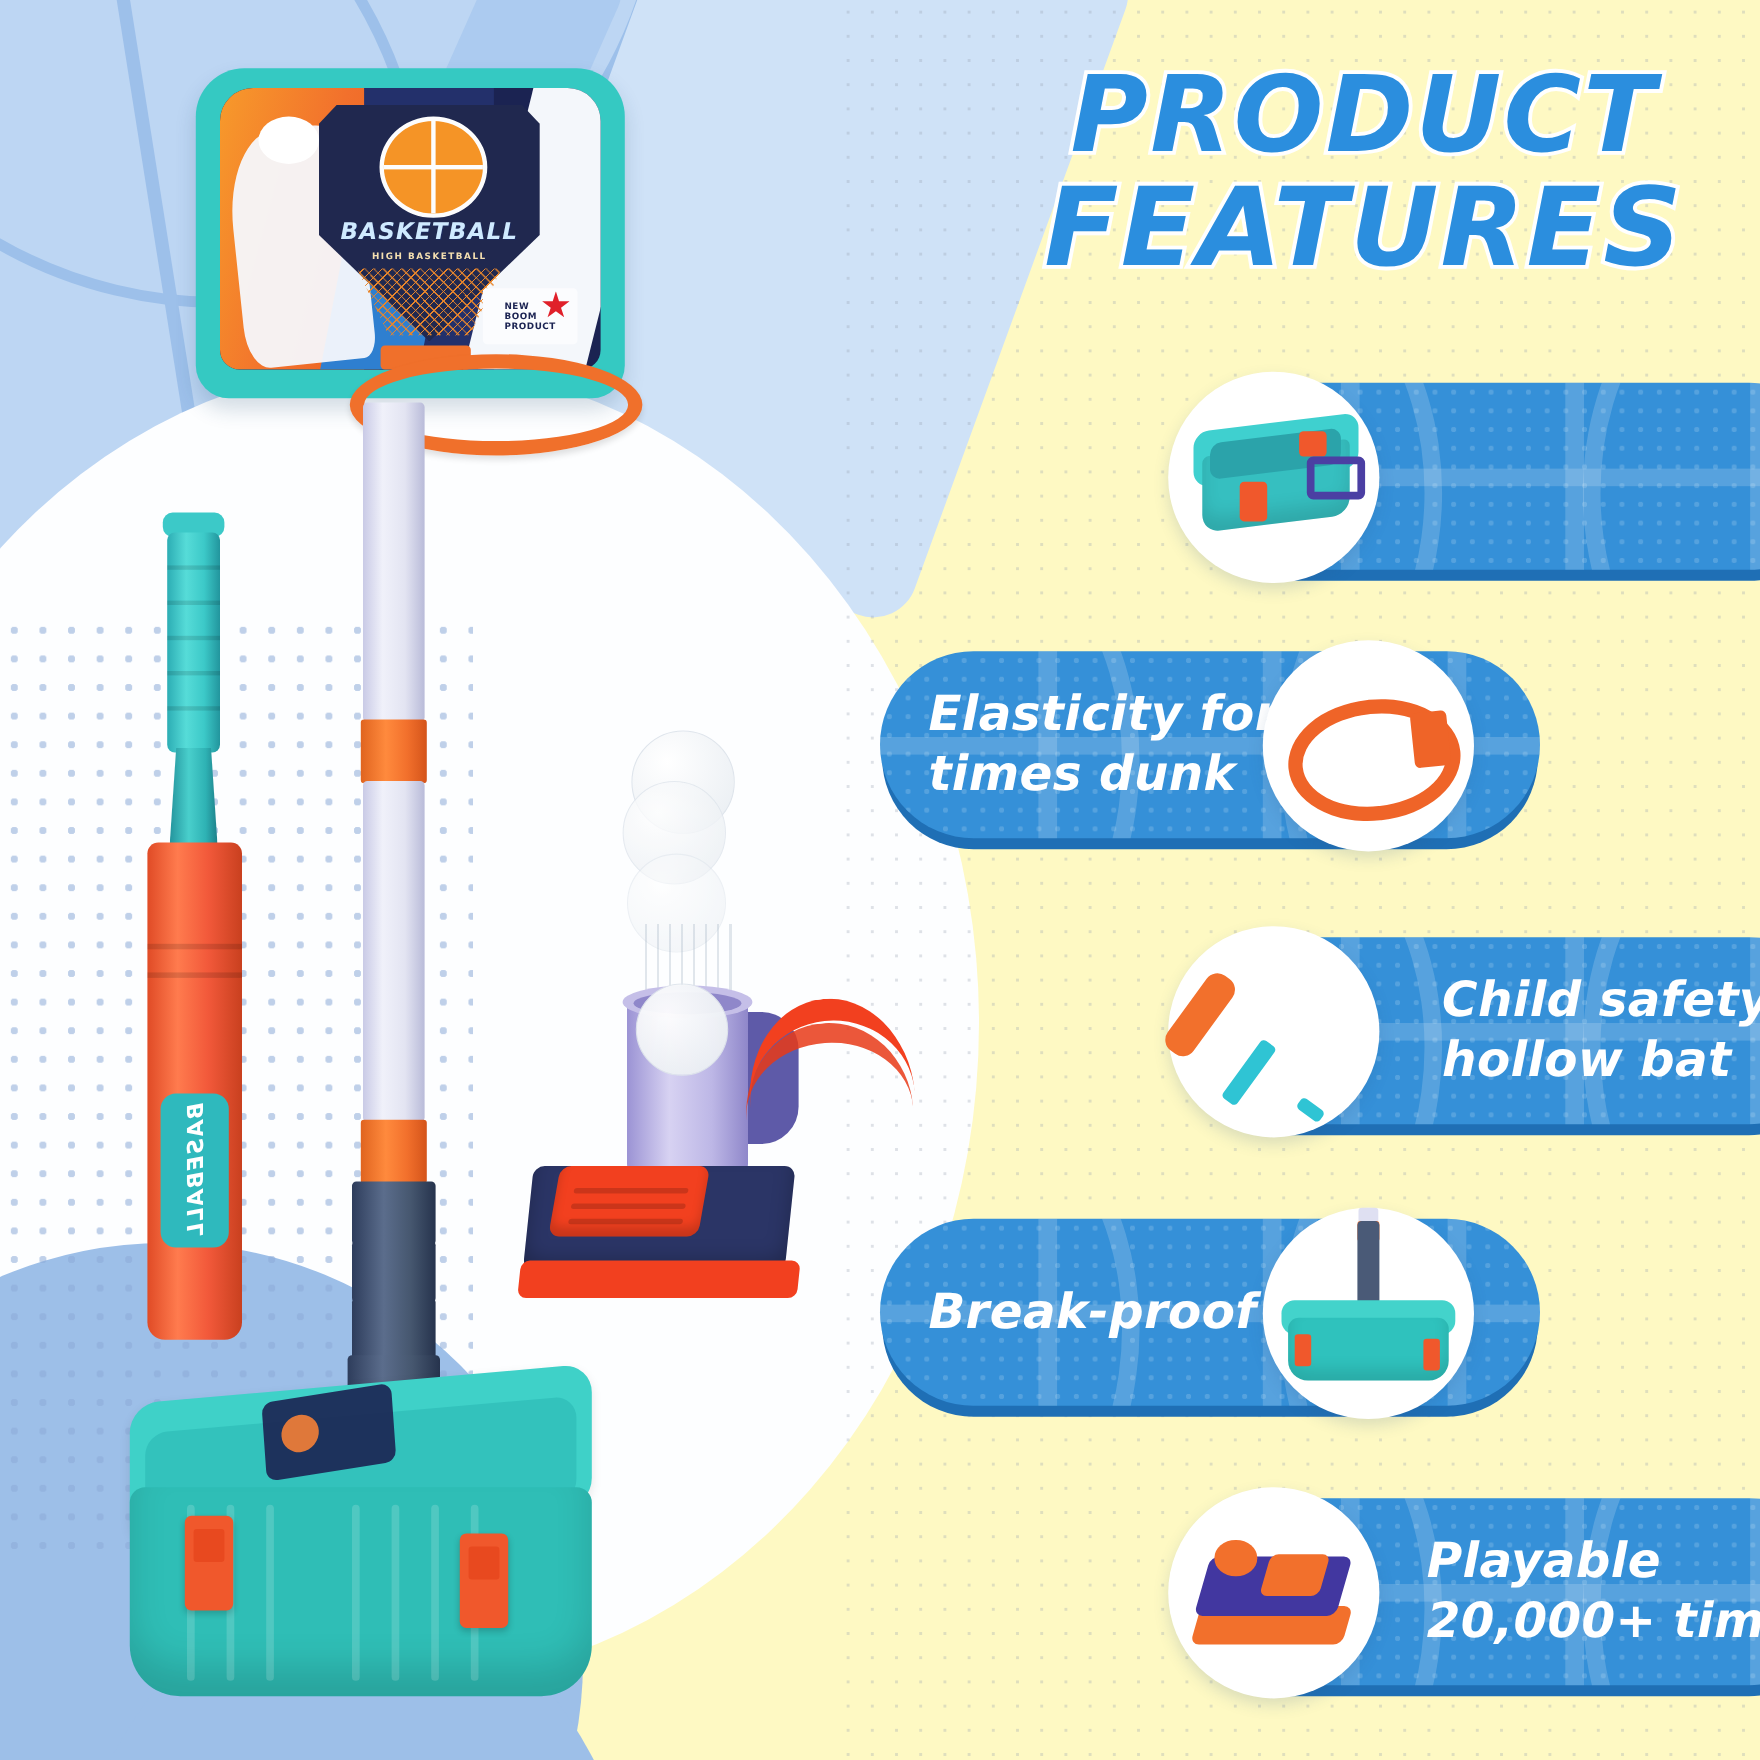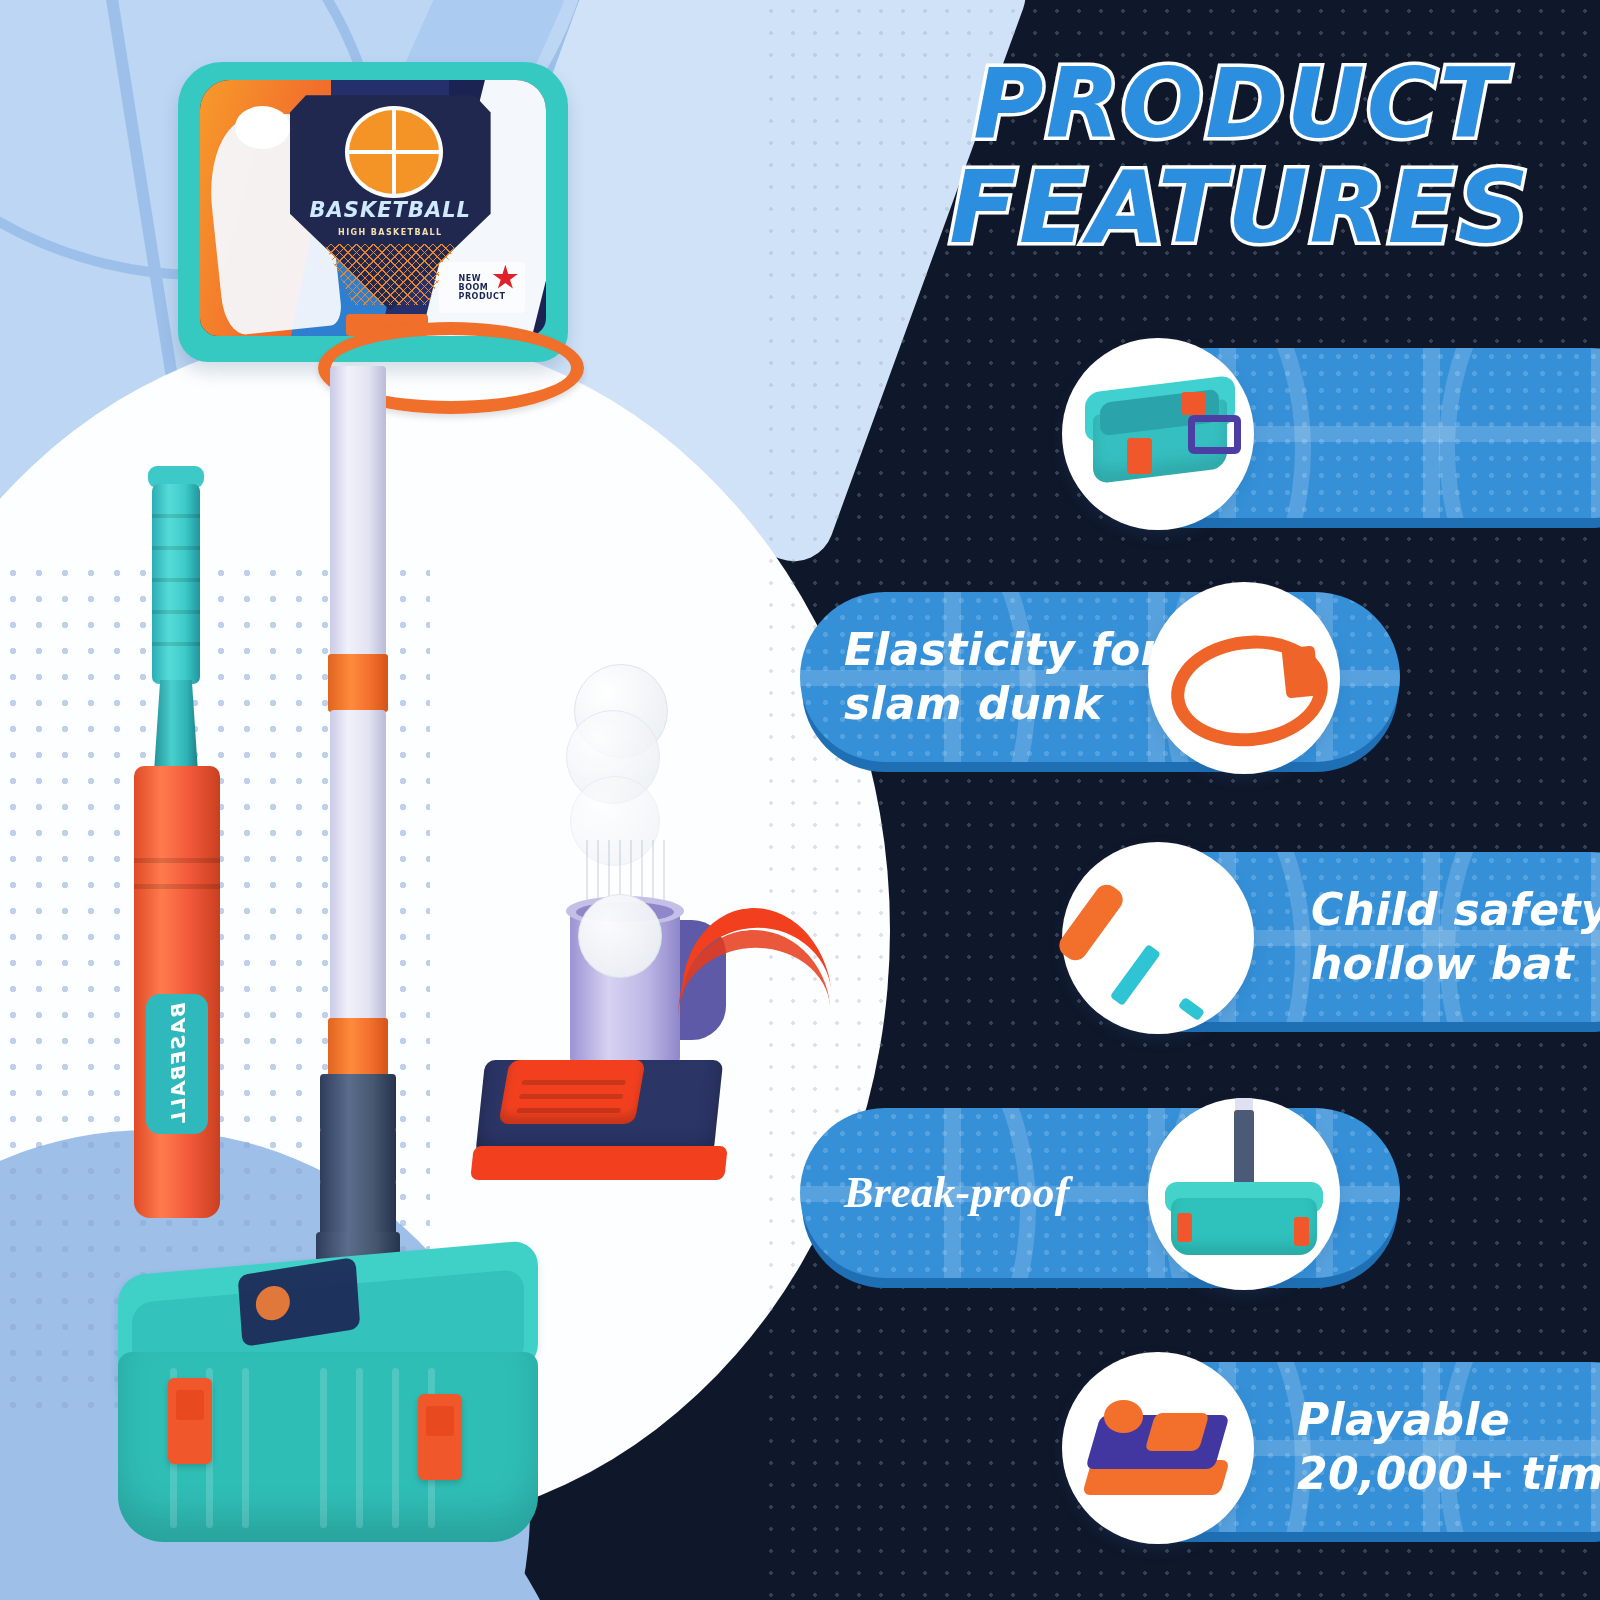--- a/index.html
+++ b/index.html
@@ -1,21 +1,21 @@
 <!DOCTYPE html>
 <html><head>
 <meta charset="utf-8">
 <style>
   html,body{margin:0;padding:0;}
   body{
     width:1600px;height:1600px;overflow:hidden;
     font-family:"DejaVu Sans","Liberation Sans",sans-serif;
     background:#ffffff;position:relative;
   }
-  .stage{position:absolute;inset:0;width:1600px;height:1600px;overflow:hidden;background:#0f172a;}
+  .stage{position:absolute;inset:0;width:1600px;height:1600px;overflow:hidden;background:#fef9c3;}
 
   
   .bg-dots-right{
     position:absolute;left:760px;top:0;width:840px;height:1600px;
     background-image:radial-gradient(circle, rgba(150,160,175,.30) 1.6px, transparent 1.7px);
     background-size:22px 22px;
   }
   .bg-dots-left{
     position:absolute;left:0px;top:560px;width:430px;height:860px;
     background-image:radial-gradient(circle, rgba(140,170,215,.55) 3.2px, transparent 3.4px);
@@ -410,21 +410,21 @@
       <div class="dots"></div>
         <div class="bseam bs-v1"></div>
         <div class="bseam bs-v2"></div>
       <div class="bseam bs-v3"></div>
         <div class="bseam bs-h"></div>
       <div class="barc ba-l"></div>
         <div class="barc ba-r"></div>
     </div>
     <div class="pill-text" style="left:44px;">
       <span>Elasticity for</span>
-      <span>slam dunk</span>
+      <span>times dunk</span>
     </div>
   </div>
   <div class="circ" style="left:1148px;top:582px;width:192px;height:192px;">
     <div class="art">
       <div class="ring"></div>
       <div class="ring-brkt"></div>
     </div>
   </div>
 
   <div class="pill" style="left:1075px;top:852px;width:600px;">
@@ -453,21 +453,21 @@
   <div class="pill" style="left:800px;top:1108px;width:600px;">
     <div class="tex">
       <div class="dots"></div>
         <div class="bseam bs-v1"></div>
         <div class="bseam bs-v2"></div>
       <div class="bseam bs-v3"></div>
         <div class="bseam bs-h"></div>
       <div class="barc ba-l"></div>
         <div class="barc ba-r"></div>
     </div>
-    <div class="pill-text" style="left:44px;font-family:Liberation Serif, serif;">
+    <div class="pill-text" style="left:44px;">
       <span>Break-proof</span>
     </div>
   </div>
   <div class="circ" style="left:1148px;top:1098px;width:192px;height:192px;">
     <div class="art">
       <div class="bp-pole-w"></div>
       <div class="bp-pole-o"></div>
       <div class="bp-pole"></div>
       <div class="bp-lid"></div>
       <div class="bp-box"></div>

